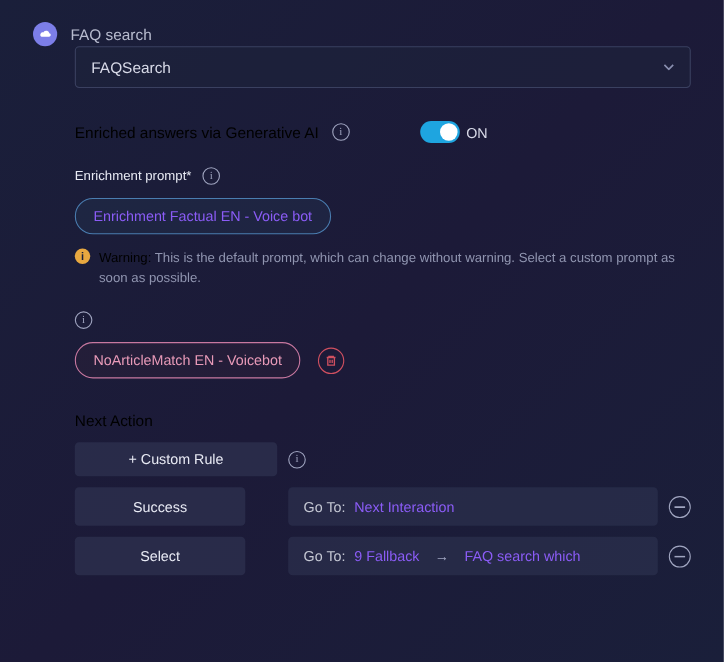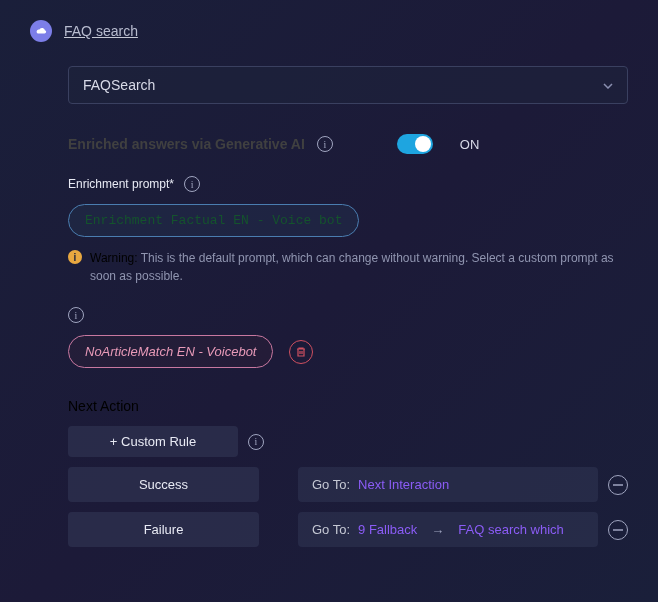--- a/index.html
+++ b/index.html
@@ -13,21 +13,20 @@
       background: linear-gradient(135deg, #1a1f3a 0%, #1c1a38 50%, #1a1f3a 100%);
       font-family: -apple-system, BlinkMacSystemFont, 'Segoe UI', sans-serif;
       color: #c5c8d4;
       padding: 20px 30px;
       overflow: hidden;
     }
     .header {
       display: flex;
       align-items: center;
       gap: 12px;
-      text-decoration: underline;
     }
     .cloud-badge {
       width: 22px;
       height: 22px;
       background: #7c7ee8;
       border-radius: 50%;
       display: flex;
       align-items: center;
       justify-content: center;
     }
@@ -39,62 +38,61 @@
       background: rgba(30, 35, 60, 0.6);
       border: 1px solid #3a4060;
       border-radius: 4px;
       padding: 10px 14px;
       margin-left: 38px;
       margin-bottom: 30px;
       display: flex;
       justify-content: space-between;
       align-items: center;
       cursor: pointer;
-      margin-top: 24px;
     }
     .select-value {
       color: #d8dae8;
       font-size: 14px;
     }
     .chevron {
       color: #8a8fb0;
       font-size: 10px;
     }
     .section {
       margin-left: 38px;
       margin-bottom: 22px;
     }
     .toggle-row {
       display: flex;
       align-items: center;
       gap: 12px;
     }
     .section-label {
-      color: #404040;
+      color: #000000;
       font-size: 14px;
-      font-weight: 700;
+      font-weight: 400;
     }
     .info-icon {
       width: 16px;
       height: 16px;
       border: 1.5px solid #a0a5c0;
       border-radius: 50%;
       display: inline-flex;
       align-items: center;
       justify-content: center;
       font-size: 10px;
       color: #a0a5c0;
       font-style: normal;
       font-family: Georgia, serif;
       cursor: pointer;
     }
     .toggle-group {
       display: flex;
       align-items: center;
-      gap: 27px;
+      gap: 6px;
       margin-left: 40px;
       padding-left: 12px;
     }
     .toggle {
       width: 36px;
       height: 20px;
       background: #1ea5e0;
       border-radius: 10px;
       position: relative;
       cursor: pointer;
@@ -124,35 +122,33 @@
       font-size: 12px;
     }
     .chip {
       display: inline-block;
       padding: 8px 16px;
       border-radius: 18px;
       font-size: 13px;
       cursor: pointer;
     }
     .chip-blue {
-      color: #14532d;
+      color: #8b5cf6;
       border: 1px solid #4a7db0;
       background: rgba(40, 60, 90, 0.3);
-      font-family: Liberation Mono, monospace;
     }
     .chip-pink {
       color: #e89ab8;
       border: 1px solid #c878a0;
       background: rgba(70, 40, 60, 0.2);
     }
     .chip-row {
       display: flex;
       align-items: center;
       gap: 16px;
-      font-style: italic;
     }
     .delete-btn {
       width: 24px;
       height: 24px;
       border: 1.5px solid #d05060;
       border-radius: 50%;
       display: flex;
       align-items: center;
       justify-content: center;
       cursor: pointer;
@@ -200,38 +196,38 @@
       margin-bottom: 10px;
     }
     .action-btn {
       background: rgba(50, 55, 85, 0.6);
       border: none;
       border-radius: 4px;
       padding: 8px 16px;
       color: #e8eaf4;
       font-size: 13px;
       cursor: pointer;
-      width: 170px;
+      width: 184px;
       text-align: center;
     }
     .goto-row {
       display: flex;
       align-items: center;
       gap: 10px;
       margin-left: 38px;
       margin-bottom: 10px;
     }
     .status-btn {
       background: rgba(50, 55, 85, 0.6);
       border: none;
       border-radius: 4px;
       padding: 10px 16px;
       color: #e8eaf4;
       font-size: 13px;
-      width: 191px;
+      width: 155px;
       text-align: center;
       cursor: pointer;
     }
     .goto-box {
       background: rgba(50, 55, 85, 0.5);
       border-radius: 4px;
       padding: 10px 14px;
       flex: 1;
       display: flex;
       align-items: center;
@@ -338,21 +334,21 @@
     <span class="goto-value">Next Interaction</span>
   </div>
   <div class="minus-btn">
     <svg width="10" height="2" viewBox="0 0 10 2" stroke="#a0a5c0" stroke-width="1.5">
         <line x1="0" y1="1" x2="10" y2="1"></line>
       </svg>
   </div>
 </div>
 
 <div class="goto-row">
-  <button class="status-btn">Failure</button>
+  <button class="status-btn">Select</button>
   <div class="goto-box">
     <span class="goto-label">Go To:</span>
     <span class="goto-value">9 Fallback</span>
     <span class="arrow">→</span>
     <span class="goto-value">FAQ search which</span>
   </div>
   <div class="minus-btn">
     <svg width="10" height="2" viewBox="0 0 10 2" stroke="#a0a5c0" stroke-width="1.5">
         <line x1="0" y1="1" x2="10" y2="1"></line>
       </svg>

